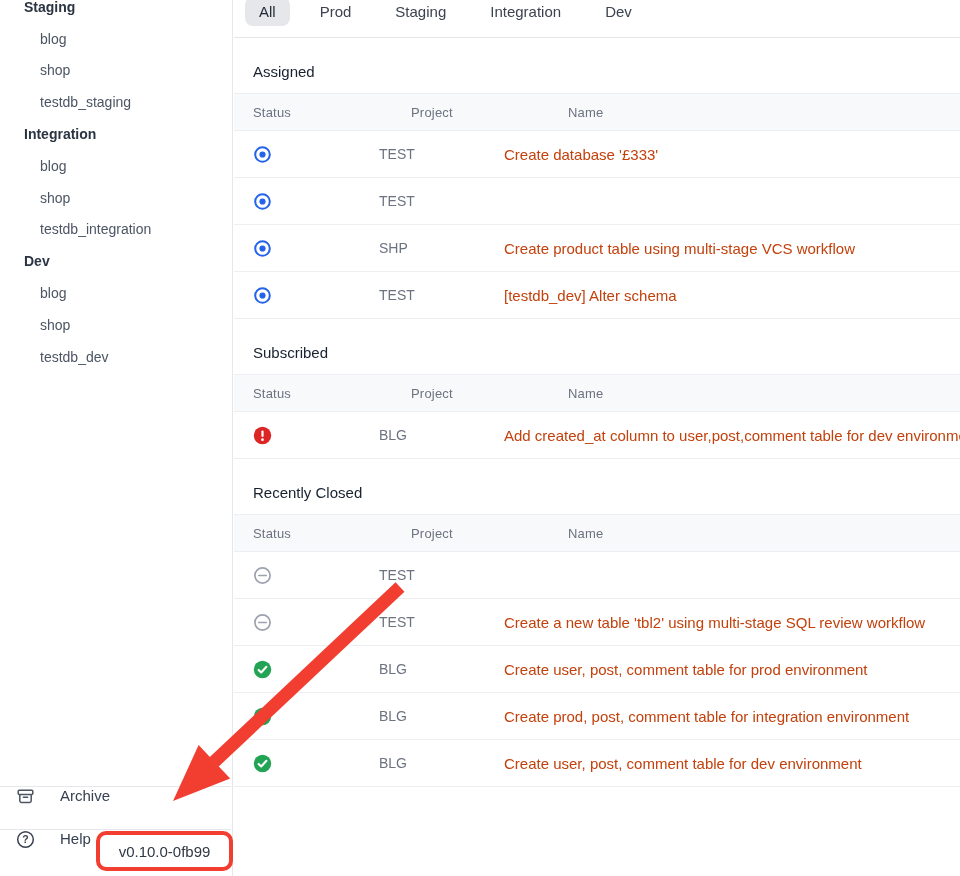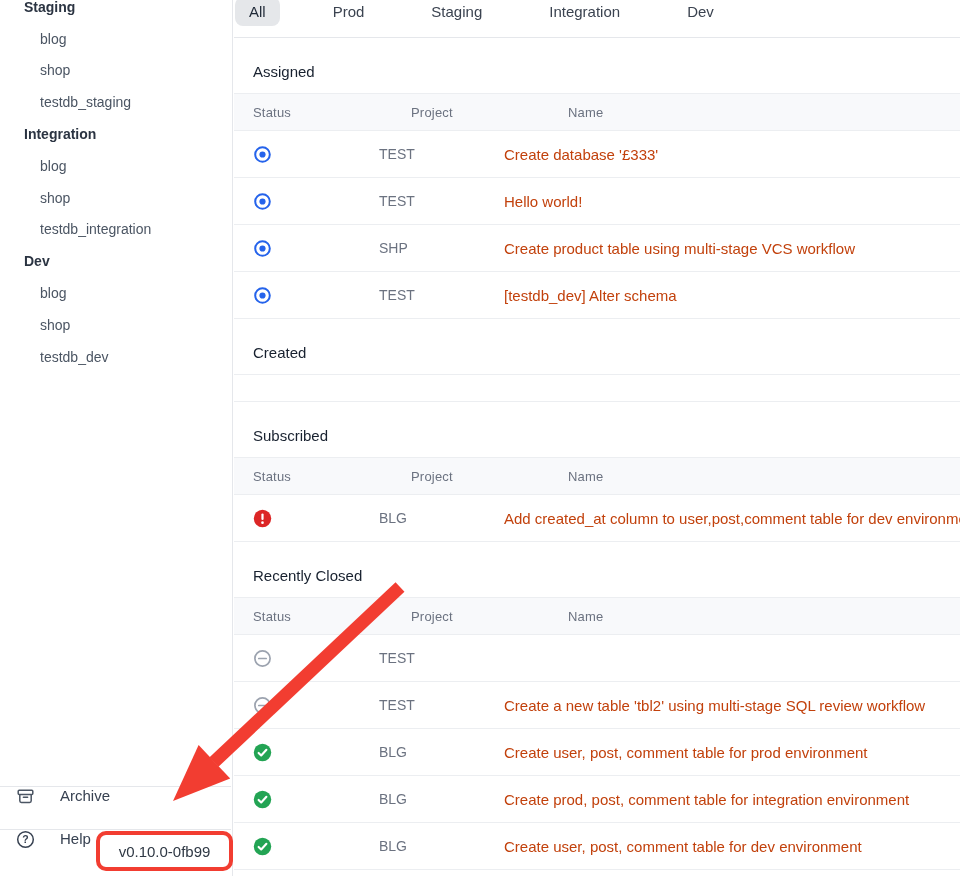--- a/index.html
+++ b/index.html
@@ -23,21 +23,21 @@
   .side-row.help-row { height:47px; position:relative; }
   .side-row svg { flex:0 0 auto; }
   .version-badge { position:absolute; left:96px; top:1px; width:137px; height:40px;
                    border:4px solid #f23d31; border-radius:10px; background:#fff;
                    display:flex; align-items:center; justify-content:center;
                    font-size:15px; color:#2f3844; }
 
   
   .main { position:absolute; left:234px; top:0; width:726px; height:876px; overflow:hidden; }
   .tabbar { height:38px; border-bottom:1px solid #e5e7eb; display:flex;
-            align-items:center; padding-left:1px; gap:39px; }
+            align-items:center; padding-left:11px; gap:16px; }
   .tab { font-size:15px; color:#3b4350; padding:6px 14px; border-radius:8px;
          position:relative; top:-7px; cursor:pointer; white-space:nowrap; }
   .tab.active { background:#e5e7ea; color:#1f2937; }
 
   .section-title { padding:25px 0 13px 19px; font-size:15px; font-weight:500;
                    color:#18212f; }
   .thead { height:38px; background:#f8f9fb; border-top:1px solid #eceef1;
            border-bottom:1px solid #eceef1; display:flex; align-items:center;
            font-size:13px; color:#6b7280; font-weight:500; letter-spacing:.2px;gap:32px; }
   .trow  { height:47px; border-bottom:1px solid #eceef1; display:flex;
@@ -132,21 +132,20 @@
           <div class="trow">
             <span class="c1">
               <span class="status-icon">
                 <svg width="19" height="19" viewBox="0 0 19 19">
                   <circle cx="9.5" cy="9.5" r="7.3" fill="none" stroke="#2563eb" stroke-width="2"></circle>
                   <circle cx="9.5" cy="9.5" r="3.1" fill="#2563eb"></circle>
                 </svg>
               </span>
             </span>
             <span class="c2">TEST</span>
-            <span class="c3">Hello world!</span>
           </div>
           <div class="trow">
             <span class="c1">
               <span class="status-icon">
                 <svg width="19" height="19" viewBox="0 0 19 19">
                   <circle cx="9.5" cy="9.5" r="7.3" fill="none" stroke="#2563eb" stroke-width="2"></circle>
                   <circle cx="9.5" cy="9.5" r="3.1" fill="#2563eb"></circle>
                 </svg>
               </span>
             </span>
@@ -158,24 +157,20 @@
               <span class="status-icon">
                 <svg width="19" height="19" viewBox="0 0 19 19">
                   <circle cx="9.5" cy="9.5" r="7.3" fill="none" stroke="#2563eb" stroke-width="2"></circle>
                   <circle cx="9.5" cy="9.5" r="3.1" fill="#2563eb"></circle>
                 </svg>
               </span>
             </span>
             <span class="c2">TEST</span>
             <span class="c3">[testdb_dev] Alter schema</span>
           </div>
-        </section>
-        <section>
-          <h2 class="section-title">Created</h2>
-          <div class="empty-row"></div>
         </section>
         <section>
           <h2 class="section-title">Subscribed</h2>
           <div class="thead">
             <span class="c1">Status</span>
             <span class="c2">Project</span>
             <span class="c3">Name</span>
           </div>
           <div class="trow">
             <span class="c1">

